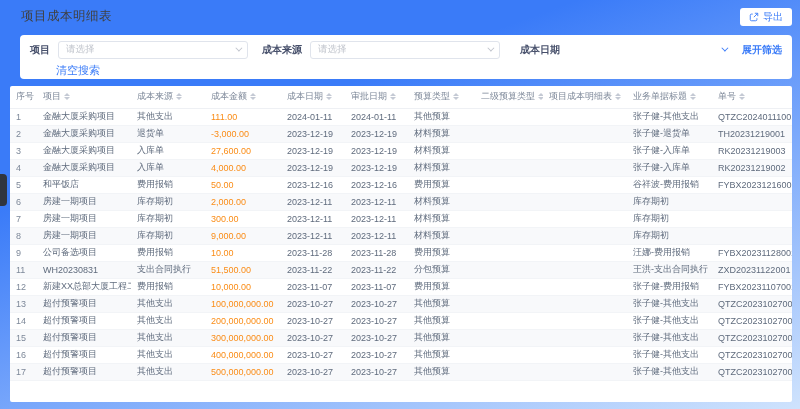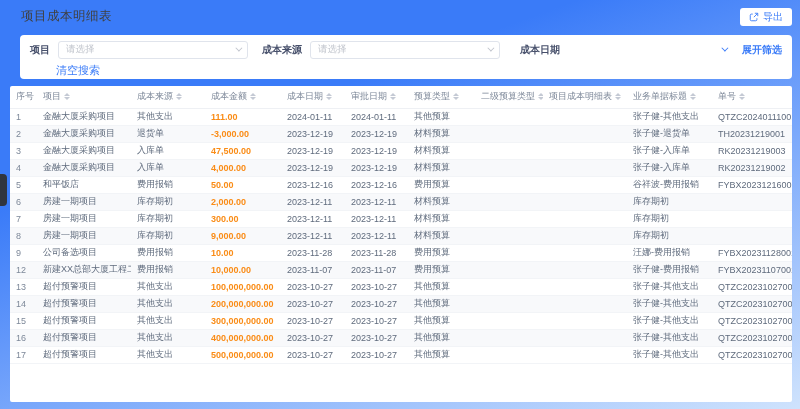--- a/index.html
+++ b/index.html
@@ -46,21 +46,21 @@
     font-size:9.5px; cursor:pointer; font-family:inherit;
   }
   .clear-link { margin-left:26px; color:#3a7bf8; font-size:11px; cursor:pointer; text-decoration:none; }
   
   .table-card { margin:7px 8px 0 10px; background:#fff; height:316px; overflow:hidden; border-radius:2px; }
   table { width:100%; border-collapse:collapse; table-layout:fixed; }
   th, td { text-align:left; padding:0 6px; white-space:nowrap; overflow:hidden; font-weight:normal; }
   thead th { height:22px; font-size:9px; color:#7d8899; border-bottom:1px solid #eef0f4; }
   tbody td { height:17px; font-size:9px; color:#5f6b7d; border-bottom:1px solid #f2f4f7; }
   tbody tr:nth-child(even) { background:#f8f9fb; }
-  td.amount { color:#fa8c16; font-weight:bold; }
+  td.amount { color:#fa8c16; font-weight:normal; }
   td.dim, th.dim { color:#7d8899; }
   .th-label { vertical-align:middle; }
   .sort { display:inline-flex; flex-direction:column; margin-left:3px; vertical-align:middle; gap:1px; }
   .sort i { display:block; width:0; height:0; border-left:3px solid transparent; border-right:3px solid transparent; }
   .sort .up { border-bottom:3.5px solid #c4c9d4; }
   .sort .dn { border-top:3.5px solid #c4c9d4; }
   
   .side-handle { position:absolute; left:0; top:174px; width:7px; height:32px; background:#30353f; border-radius:0 4px 4px 0; cursor:pointer; }
 </style>
 </head>
@@ -189,21 +189,21 @@
           <td>材料预算</td>
           <td></td>
           <td></td>
           <td>张子健-退货单</td>
           <td>TH20231219001</td>
         </tr>
         <tr>
           <td class="dim">3</td>
           <td>金融大厦采购项目</td>
           <td>入库单</td>
-          <td class="amount">47,500.00</td>
+          <td class="amount">27,600.00</td>
           <td>2023-12-19</td>
           <td>2023-12-19</td>
           <td>材料预算</td>
           <td></td>
           <td></td>
           <td>张子健-入库单</td>
           <td>RK20231219003</td>
         </tr>
         <tr>
           <td class="dim">4</td>
@@ -277,20 +277,33 @@
           <td class="amount">10.00</td>
           <td>2023-11-28</td>
           <td>2023-11-28</td>
           <td>费用预算</td>
           <td></td>
           <td></td>
           <td>汪娜-费用报销</td>
           <td>FYBX20231128001</td>
         </tr>
         <tr>
+          <td class="dim">11</td>
+          <td>WH20230831</td>
+          <td>支出合同执行</td>
+          <td class="amount">51,500.00</td>
+          <td>2023-11-22</td>
+          <td>2023-11-22</td>
+          <td>分包预算</td>
+          <td></td>
+          <td></td>
+          <td>王洪-支出合同执行</td>
+          <td>ZXD20231122001</td>
+        </tr>
+        <tr>
           <td class="dim">12</td>
           <td>新建XX总部大厦工程二期</td>
           <td>费用报销</td>
           <td class="amount">10,000.00</td>
           <td>2023-11-07</td>
           <td>2023-11-07</td>
           <td>费用预算</td>
           <td></td>
           <td></td>
           <td>张子健-费用报销</td>

